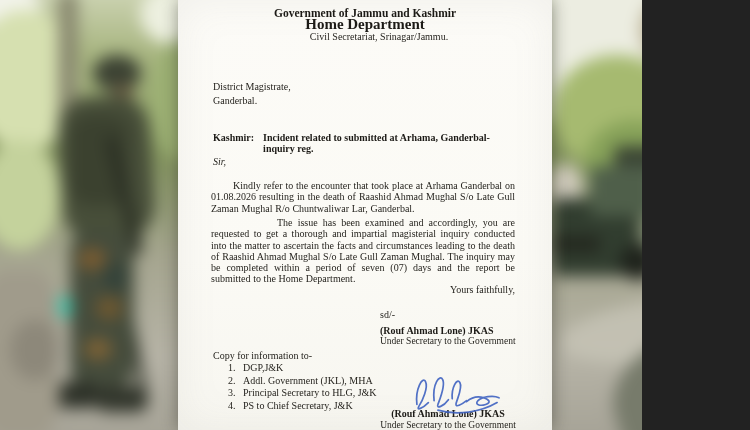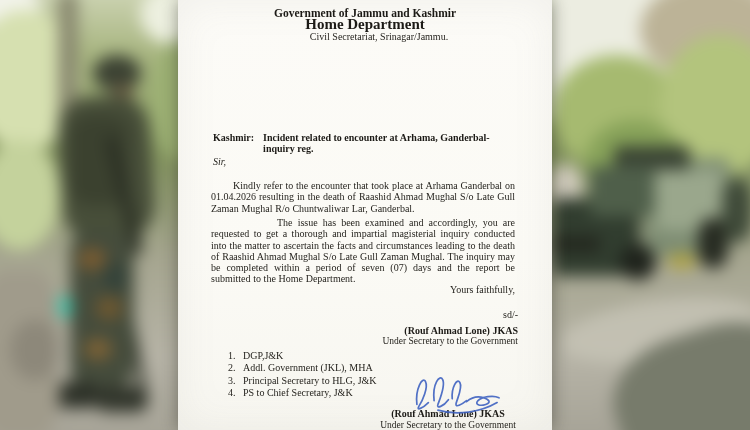--- a/index.html
+++ b/index.html
@@ -1,17 +1,17 @@
 <!DOCTYPE html>
 <html><head>
 <meta charset="utf-8">
 <style>
   html,body{margin:0;padding:0;background:#222;}
   .stage{
-    position:relative;width:750px;height:430px;overflow:hidden;
+    position:relative;width:642px;height:430px;overflow:hidden;
     font-family:"Liberation Serif","DejaVu Serif",serif;
     background:#a3a3a3;
   }
   
   .bg{position:absolute;inset:0;}
   .bg-blur{position:absolute;left:-40px;top:-40px;right:-40px;bottom:-40px;filter:blur(8px);}
   .bg-canvas{position:absolute;left:40px;top:40px;width:750px;height:430px;}
   .blob{position:absolute;}
   
   .paper{
@@ -29,21 +29,21 @@
          line-height:12px;color:#191714;letter-spacing:.2px;}
   .stamp div{text-decoration:underline;}
   .addressee{top:80px;left:35px;line-height:13.5px;}
   .refrow{top:118px;left:35px;right:37px;display:flex;justify-content:space-between;}
   .subjrow{top:132px;left:35px;right:37px;font-weight:bold;color:#1c1a16;display:flex;gap:9px;}
   .salut{top:156px;left:35px;font-style:italic;}
   .para{left:33px;right:37px;text-align:justify;line-height:11.3px;word-spacing:.2px;}
   .p1{top:180px;text-indent:22px;}
   .p2{top:217px;text-indent:66px;}
   .closing{top:284px;right:37px;}
-  .sdblock{top:309px;right:34px;width:138px;text-align:right;line-height:11.5px;}
+  .sdblock{top:309px;right:34px;width:138px;text-align:left;line-height:11.5px;}
   .sdblock .nm{font-weight:bold;color:#1c1a16;margin-top:4px;}
   .sdblock .ds{font-size:9.5px;}
   .copy{top:350px;left:35px;line-height:12.4px;}
   .copy .item{display:flex;padding-left:15px;}
   .copy .num{width:15px;}
   .sig2{top:372px;right:30px;width:148px;text-align:center;line-height:11px;}
   .sig2 svg{display:block;margin:0 auto -6px auto;position:relative;left:9px;}
   .sig2 .nm{font-weight:bold;color:#1c1a16;}
   .sig2 .ds{font-size:9.5px;margin-top:1px;}
 </style>
@@ -104,41 +104,46 @@
 
   <div class="paper">
 
     <div class="abs center" style="top:7px;">
       <div class="hdr1">Government of Jammu and Kashmir</div>
       <div class="hdr2">Home Department</div>
       <div class="hdr3">Civil Secretariat, Srinagar/Jammu.</div>
     </div>
 
 
+    <div class="abs addressee">
+      <div>District Magistrate,</div>
+      <div>Ganderbal.</div>
+    </div>
 
 
     <div class="abs subjrow">
       <span>Kashmir:</span>
-      <span>Incident related to encounter at Arhama, Ganderbal-inquiry reg.</span>
+      <span>Incident related to submitted at Arhama, Ganderbal-inquiry reg.</span>
     </div>
 
     <div class="abs salut">Sir,</div>
 
-    <div class="abs para p1">Kindly refer to the encounter that took place at Arhama Ganderbal on 01.04.2026 resulting in the death of Raashid Ahmad Mughal S/o Late Gull Zaman Mughal R/o Chuntwaliwar Lar, Ganderbal.</div>
+    <div class="abs para p1">Kindly refer to the encounter that took place at Arhama Ganderbal on 01.08.2026 resulting in the death of Raashid Ahmad Mughal S/o Late Gull Zaman Mughal R/o Chuntwaliwar Lar, Ganderbal.</div>
     <div class="abs para p2">The issue has been examined and accordingly, you are requested to get a thorough and impartial magisterial inquiry conducted into the matter to ascertain the facts and circumstances leading to the death of Raashid Ahmad Mughal S/o Late Gull Zaman Mughal. The inquiry may be completed within a period of seven (07) days and the report be submitted to the Home Department.</div>
 
     <div class="abs closing">Yours faithfully,</div>
 
     <div class="abs sdblock">
       <div>sd/-</div>
       <div class="nm">(Rouf Ahmad Lone) JKAS</div>
       <div class="ds">Under Secretary to the Government</div>
     </div>
 
     <div class="abs copy">
+      <div>Copy for information to-</div>
       <div class="item">
         <span class="num">1.</span>
         <span>DGP,J&amp;K</span>
       </div>
       <div class="item">
         <span class="num">2.</span>
         <span>Addl. Government (JKL), MHA</span>
       </div>
       <div class="item">
         <span class="num">3.</span>

